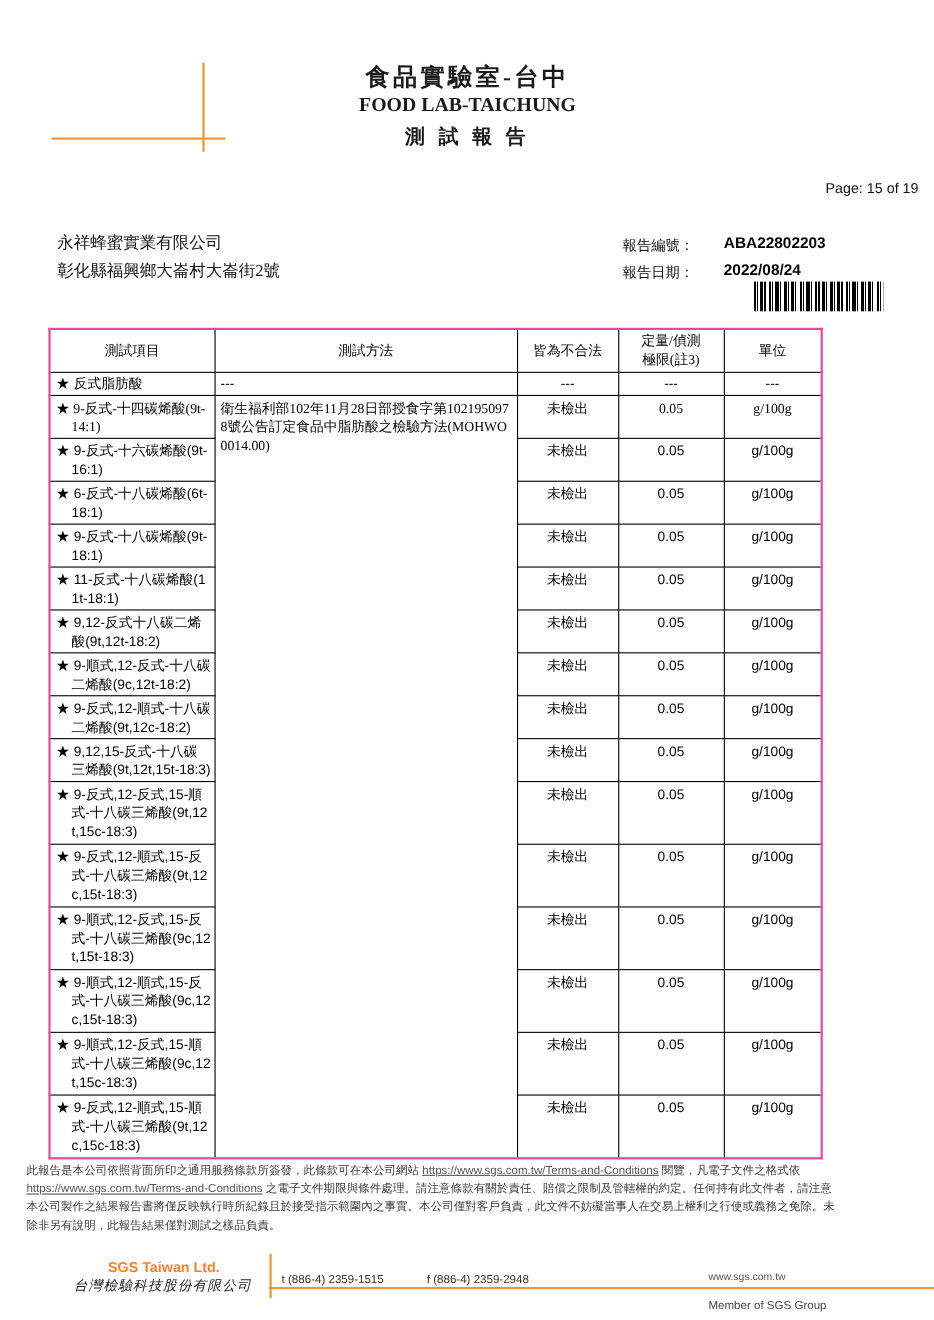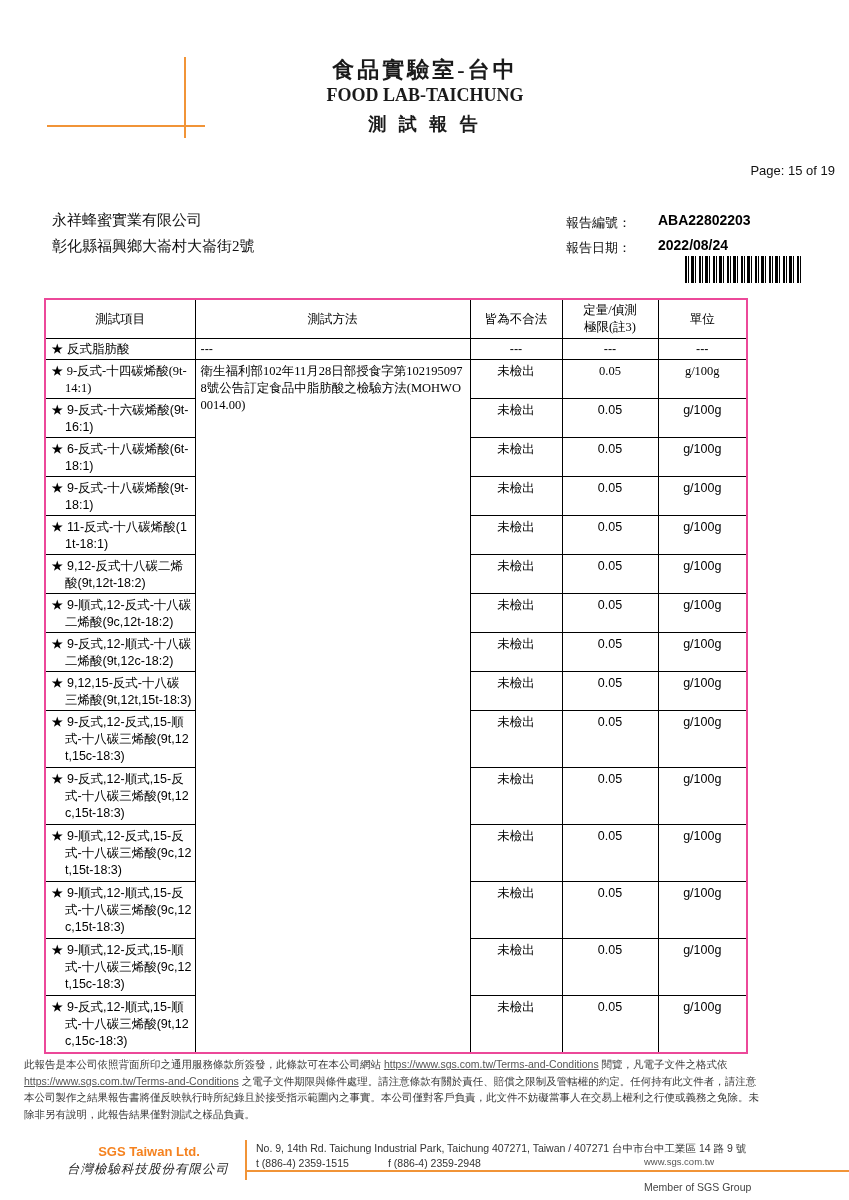--- a/index.html
+++ b/index.html
@@ -224,19 +224,18 @@
     <div><span>此報告是本公司依照背面所印之通用服務條款所簽發，此條款可在本公司網站 </span><span class="dl-link">https://www.sgs.com.tw/Terms-and-Conditions</span><span> 閱覽，凡電子文件之格式依</span></div>
     <div><span class="dl-link">https://www.sgs.com.tw/Terms-and-Conditions</span><span> 之電子文件期限與條件處理。請注意條款有關於責任、賠償之限制及管轄權的約定。任何持有此文件者，請注意</span></div>
     <div><span>本公司製作之結果報告書將僅反映執行時所紀錄且於接受指示範圍內之事實。本公司僅對客戶負責，此文件不妨礙當事人在交易上權利之行使或義務之免除。未</span></div>
     <div><span>除非另有說明，此報告結果僅對測試之樣品負責。</span></div>
   </div>
 
   <div class="ft-company-en">SGS Taiwan Ltd.</div>
   <div class="ft-company-zh">台灣檢驗科技股份有限公司</div>
   <div class="ft-vline"></div>
   <div class="ft-hline"></div>
-  <div class="ft-addr">No. 9, 14th Rd. Taichung Industrial Park, Taichung 407271, Taiwan / 407271 台中市台中工業區 14 路 9 號</div>
   <div class="ft-tel">t (886-4) 2359-1515</div>
   <div class="ft-fax">f (886-4) 2359-2948</div>
   <div class="ft-web">www.sgs.com.tw</div>
   <div class="ft-member">Member of SGS Group</div>
 
 </div>
 
 </body></html>

